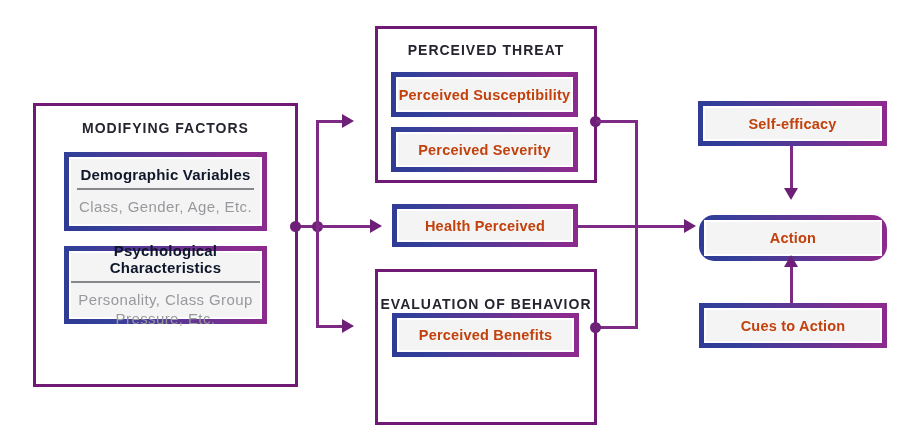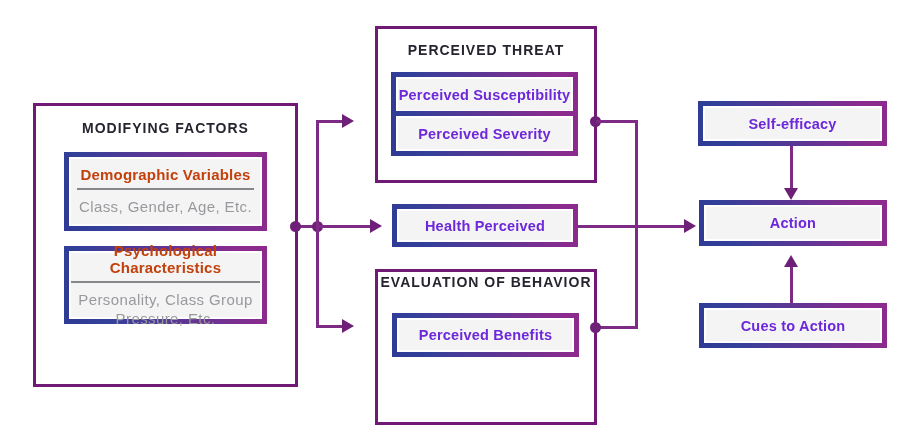--- a/index.html
+++ b/index.html
@@ -44,28 +44,28 @@
     border: 2px solid #ffffff;
     display: flex;
     flex-direction: column;
     align-items: center;
     justify-content: center;
     text-align: center;
   }
   .node-label {
     font-size: 14.5px;
     font-weight: 700;
-    color: #6d28d9;
+    color: #c2410c;
     letter-spacing: 0.2px;
   }
   .sub-heading {
     display: inline-block;
     font-size: 15px;
     font-weight: 700;
-    color: #c2410c;
+    color: #0f172a;
     letter-spacing: 0.2px;
     border-bottom: 2px solid #85878a;
     padding: 0 3px 5px 3px;
     margin-bottom: 7px;
   }
   .sub-detail {
     font-size: 15px;
     font-weight: 400;
     color: #98999c;
     letter-spacing: 0.4px;
@@ -127,51 +127,51 @@
 
   <div class="group" style="left:375px; top:26px; width:222px; height:157px;">
     <div class="group-title" style="top:13px;">PERCEIVED THREAT</div>
 
     <div class="gbox" style="left:13px; top:43px; width:187px; height:45px;">
       <div class="gbox-inner">
         <span class="node-label">Perceived Susceptibility</span>
       </div>
     </div>
 
-    <div class="gbox" style="left:13px; top:82px; width:187px; height:45px;">
+    <div class="gbox" style="left:13px; top:98px; width:187px; height:45px;">
       <div class="gbox-inner">
         <span class="node-label">Perceived Severity</span>
       </div>
     </div>
   </div>
 
   <div class="gbox" style="left:392px; top:204px; width:186px; height:43px;">
     <div class="gbox-inner">
       <span class="node-label">Health Perceived</span>
     </div>
   </div>
 
   <div class="group" style="left:375px; top:269px; width:222px; height:156px;">
-    <div class="group-title" style="top:2px;">EVALUATION OF BEHAVIOR</div>
+    <div class="group-title" style="top:24px;">EVALUATION OF BEHAVIOR</div>
 
     <div class="gbox" style="left:14px; top:41px; width:187px; height:44px;">
       <div class="gbox-inner">
         <span class="node-label">Perceived Benefits</span>
       </div>
     </div>
 
   </div>
 
   <div class="gbox" style="left:698px; top:101px; width:189px; height:45px;">
     <div class="gbox-inner">
       <span class="node-label">Self-efficacy</span>
     </div>
   </div>
 
-  <div class="gbox" style="left:699px; top:200px; width:188px; height:46px;">
+  <div class="gbox" style="left:699px; top:215px; width:188px; height:46px;border-radius:15px;">
     <div class="gbox-inner">
       <span class="node-label">Action</span>
     </div>
   </div>
 
   <div class="gbox" style="left:699px; top:303px; width:188px; height:45px;">
     <div class="gbox-inner">
       <span class="node-label">Cues to Action</span>
     </div>
   </div>

